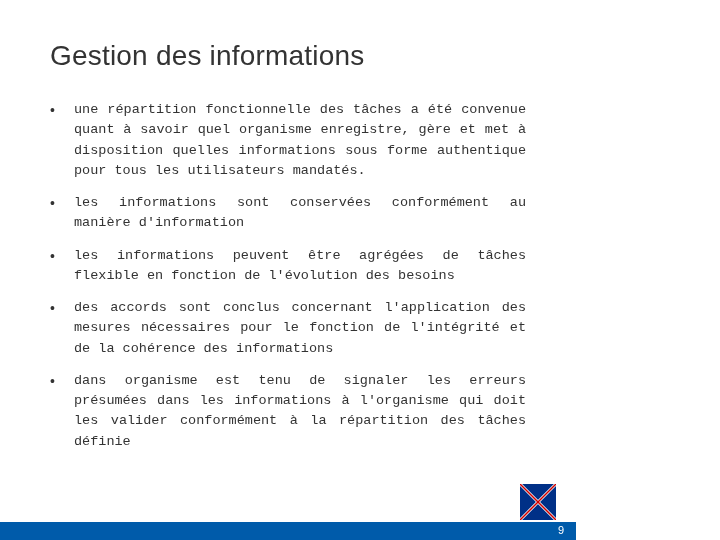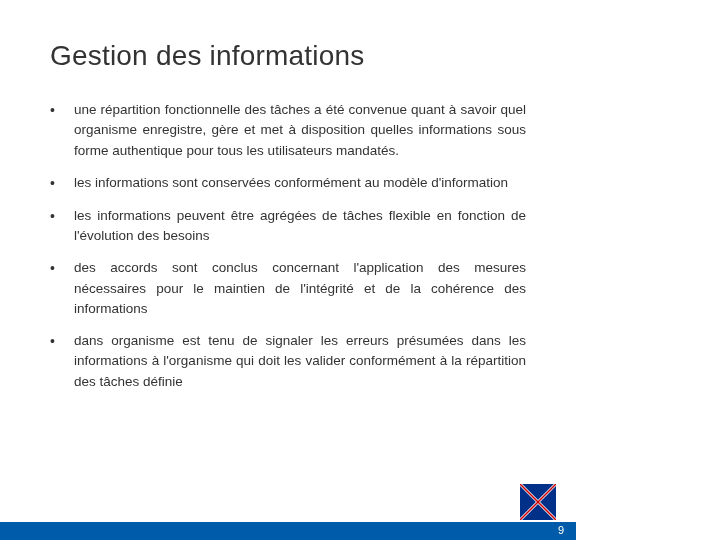--- a/index.html
+++ b/index.html
@@ -51,20 +51,21 @@
     .bullet {
       min-width: 18px;
       margin-right: 6px;
       margin-top: 0px;
       font-size: 14px;
       color: #333333;
     }
 
     .li-text {
       flex: 1;
+      font-family: Liberation Mono, monospace;
     }
 
     
     .bottom-bar {
       position: absolute;
       bottom: 0;
       left: 0;
       width: 100%;
       height: 18px;
       background: #005baa;
@@ -100,29 +101,29 @@
 
   <h1 class="slide-title">Gestion des informations</h1>
 
   <ul class="content-list">
     <li>
       <span class="bullet">•</span>
       <span class="li-text">une répartition fonctionnelle des tâches a été convenue quant à savoir quel organisme enregistre, gère et met à disposition quelles informations sous forme authentique pour tous les utilisateurs mandatés.</span>
     </li>
     <li>
       <span class="bullet">•</span>
-      <span class="li-text">les informations sont conservées conformément au modèle d'information</span>
+      <span class="li-text">les informations sont conservées conformément au manière d'information</span>
     </li>
     <li>
       <span class="bullet">•</span>
       <span class="li-text">les informations peuvent être agrégées de tâches flexible en fonction de l'évolution des besoins</span>
     </li>
     <li>
       <span class="bullet">•</span>
-      <span class="li-text">des accords sont conclus concernant l'application des mesures nécessaires pour le maintien de l'intégrité et de la cohérence des informations</span>
+      <span class="li-text">des accords sont conclus concernant l'application des mesures nécessaires pour le fonction de l'intégrité et de la cohérence des informations</span>
     </li>
     <li>
       <span class="bullet">•</span>
       <span class="li-text">dans organisme est tenu de signaler les erreurs présumées dans les informations à l'organisme qui doit les valider conformément à la répartition des tâches définie</span>
     </li>
   </ul>
 
   <div class="bottom-bar"></div>
 
   <div class="logo-area">

